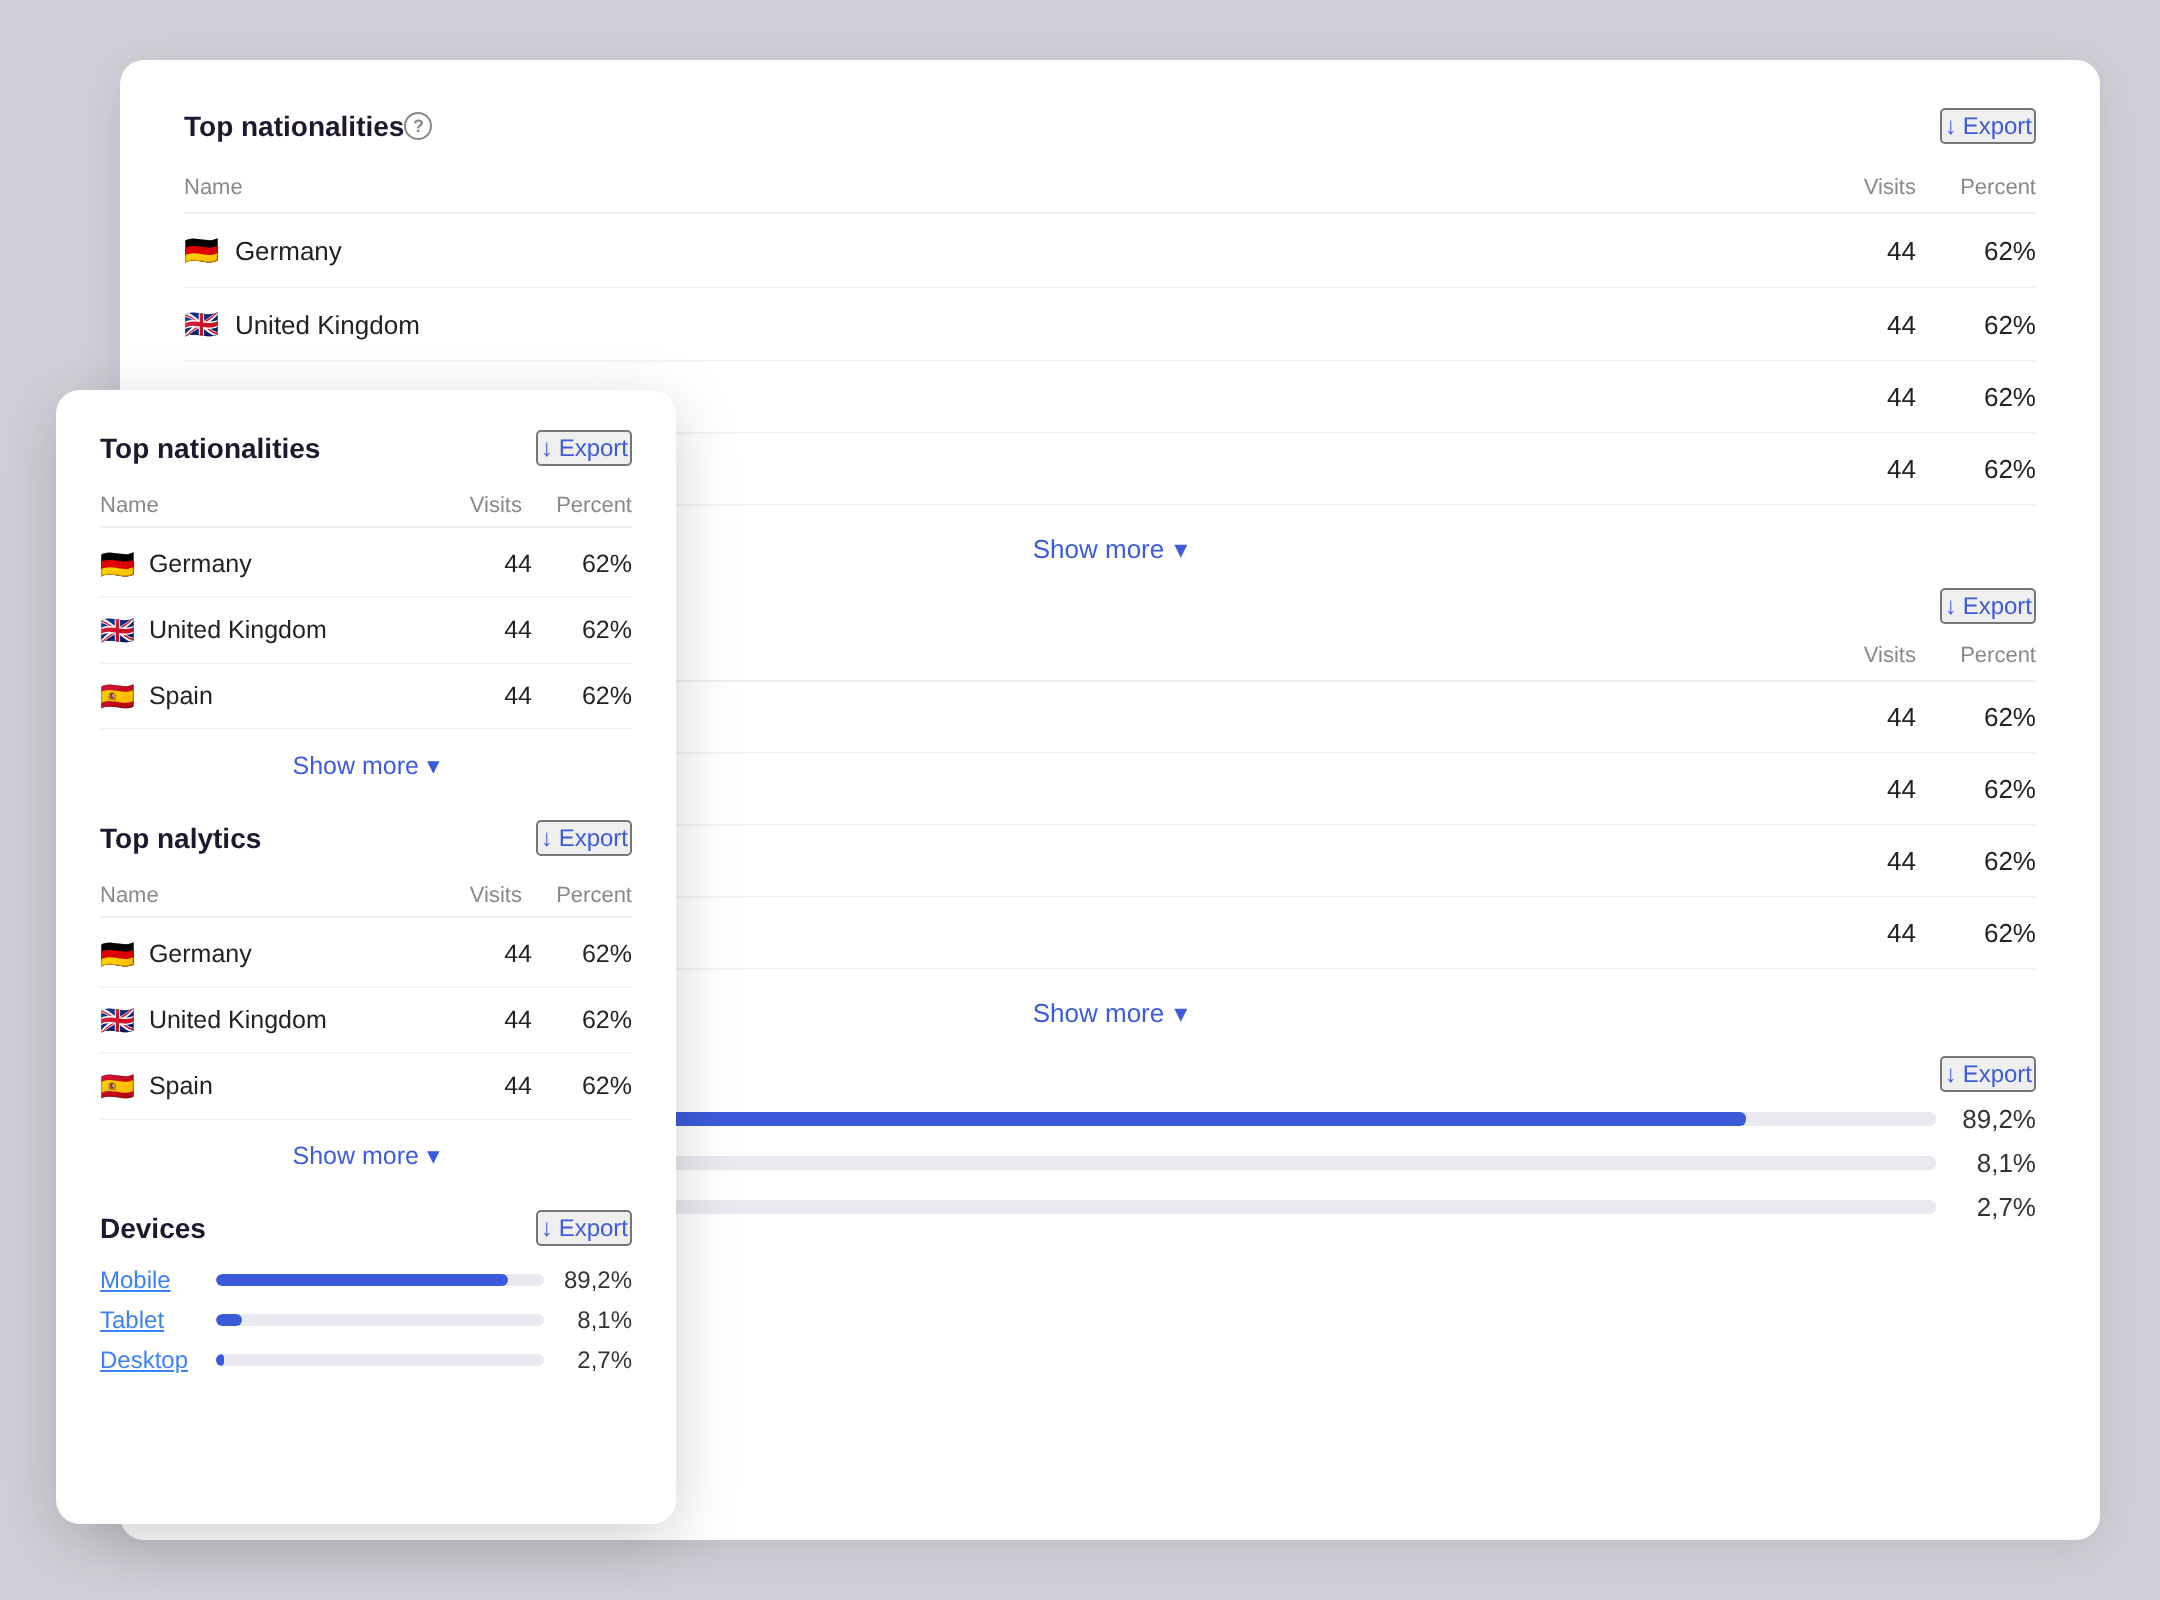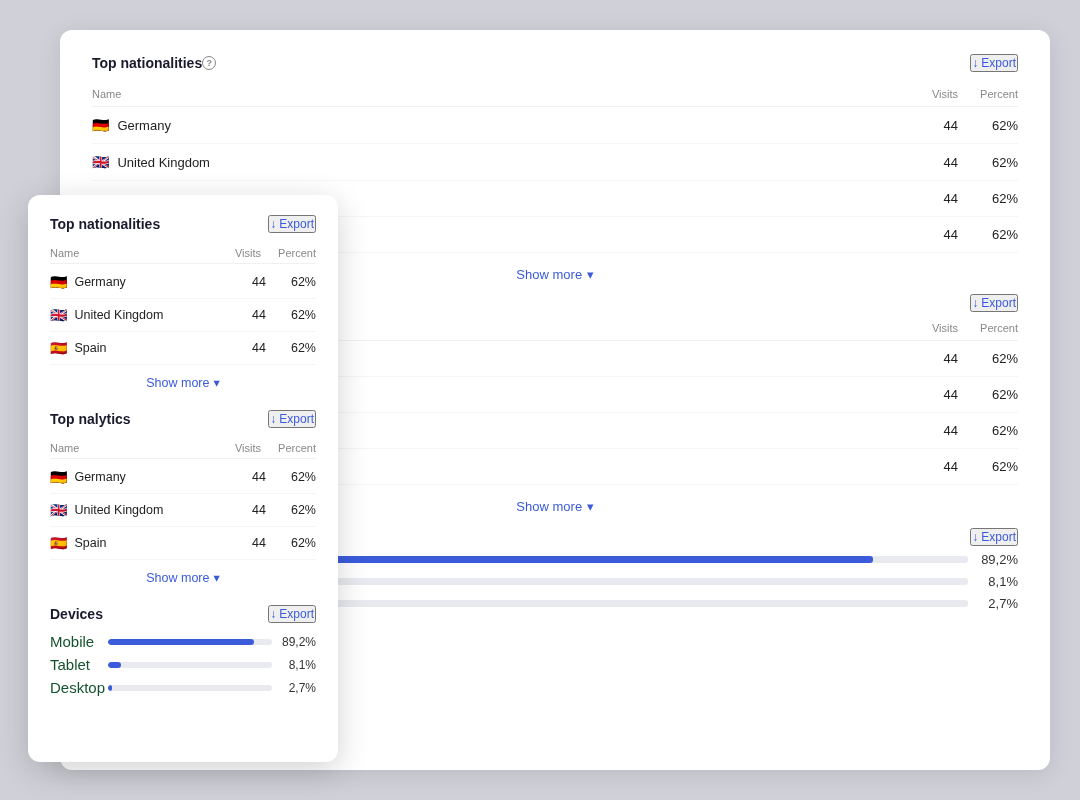--- a/index.html
+++ b/index.html
@@ -164,24 +164,25 @@
     }
 
     .device-row {
       display: flex;
       align-items: center;
       margin-bottom: 6px;
       gap: 6px;
     }
 
     .device-label {
-      font-size: 15px;
-      color: #14532d;
+      font-size: 12px;
+      color: #3b82f6;
       width: 52px;
       flex-shrink: 0;
+      text-decoration: underline;
     }
 
     .bar-track {
       flex: 1;
       height: 6px;
       background: #e8eaf0;
       border-radius: 3px;
       overflow: hidden;
     }
 

